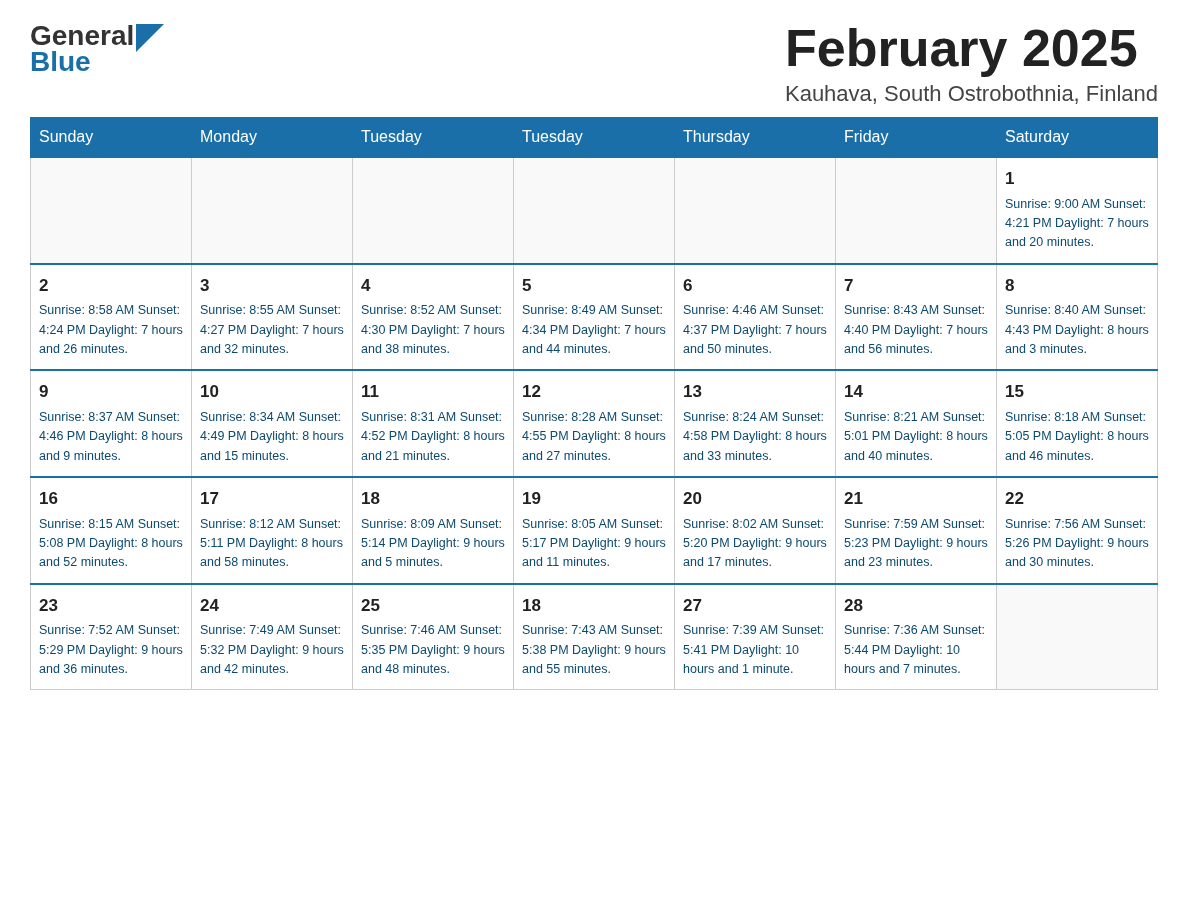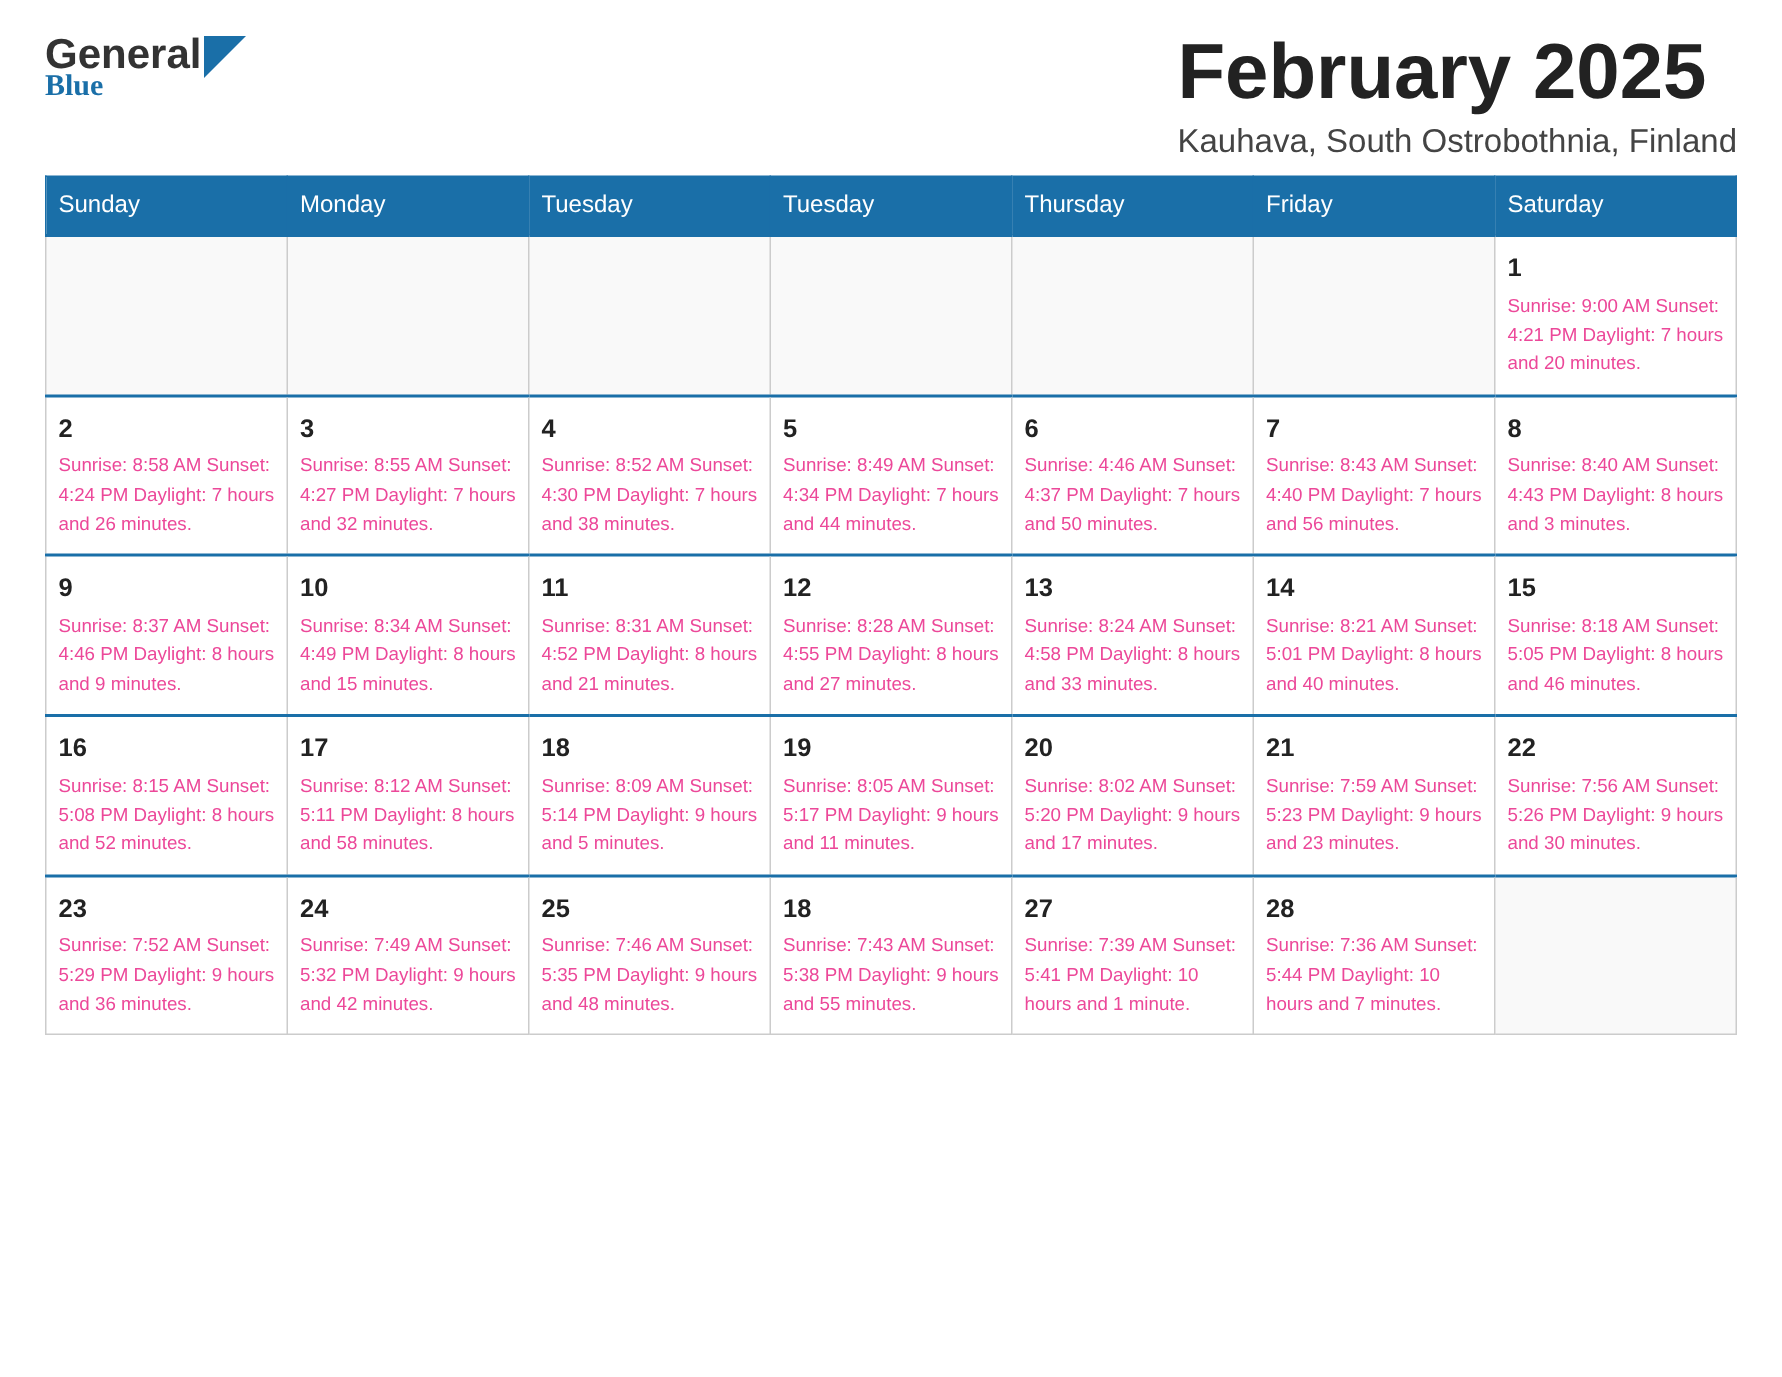--- a/index.html
+++ b/index.html
@@ -83,37 +83,37 @@
     }
     .day-number {
       font-size: 17px;
       font-weight: bold;
       color: #222;
       display: block;
       margin-bottom: 3px;
     }
     .day-info {
       font-size: 12.5px;
-      color: #ec4899;
+      color: #0c4a6e;
       line-height: 1.55;
     }
     .empty-cell {
       background: #f9f9f9;
     }
   </style>
 </head>
 <body>
 
 <div class="header">
   <div class="logo">
     <div class="logo-text">
       <span class="logo-general">General</span>
       <div class="logo-triangle"></div>
     </div>
-    <span class="logo-blue" style="font-size:20px;font-weight:bold;margin-top:-6px;font-family:Liberation Serif, serif;">Blue</span>
+    <span class="logo-blue" style="font-size:28px;font-weight:bold;margin-top:-6px;">Blue</span>
   </div>
   <div class="title-section">
     <div class="month-title">February 2025</div>
     <div class="location-title">Kauhava, South Ostrobothnia, Finland</div>
   </div>
 </div>
 
 <table class="calendar">
   <thead>
     <tr>

